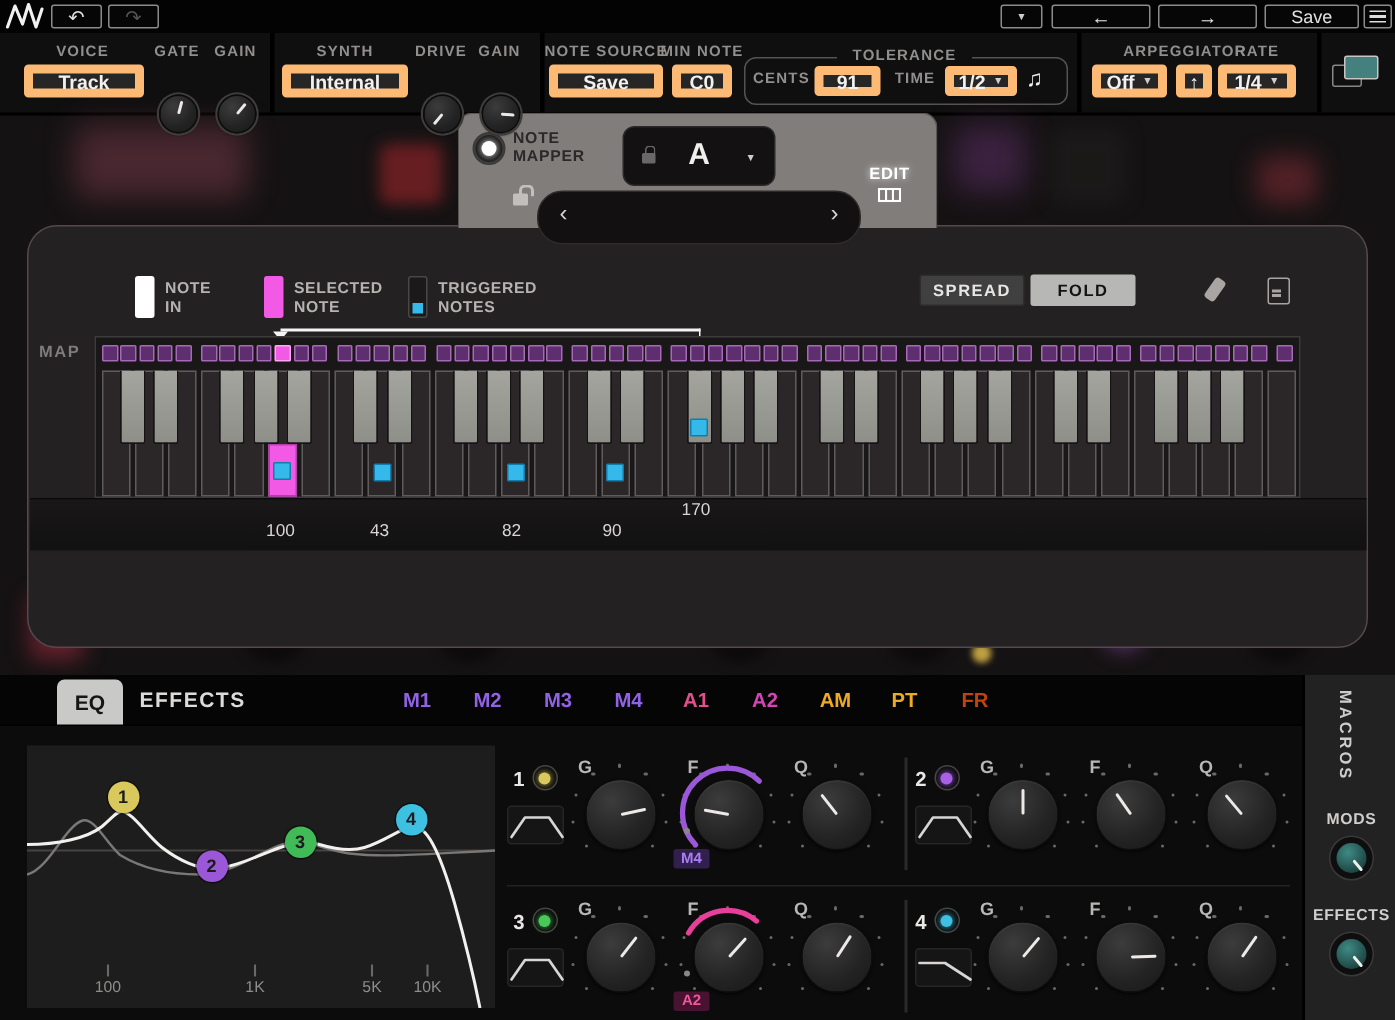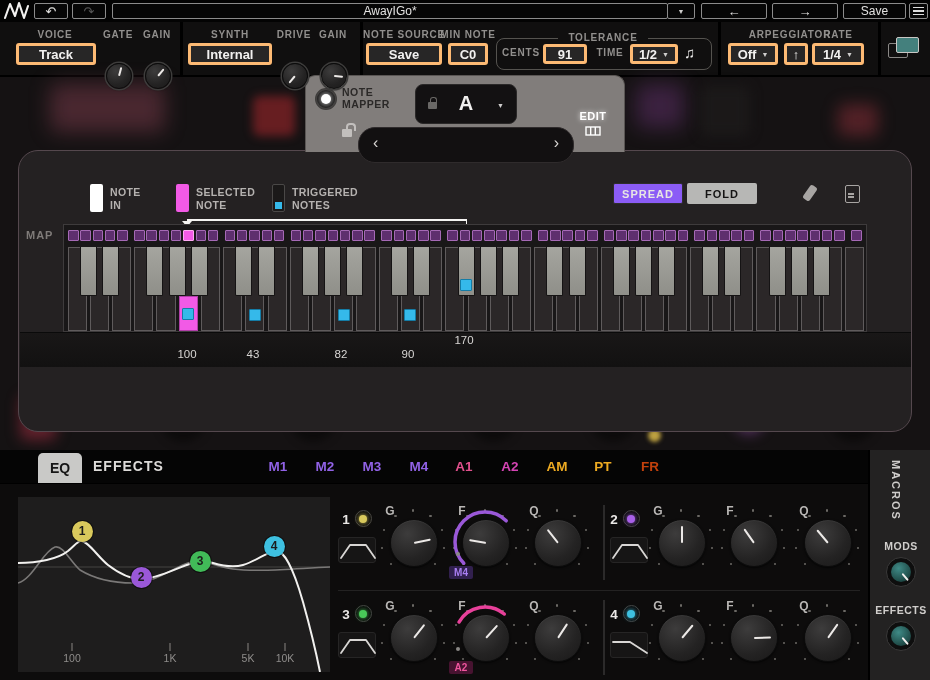--- a/index.html
+++ b/index.html
@@ -7,21 +7,21 @@
          font-family:"Liberation Sans",sans-serif;-webkit-font-smoothing:antialiased;}
   .abs{position:absolute;}
   
   #topbar{position:absolute;left:0;top:0;width:930px;height:22px;background:#030303;}
   .tbox{position:absolute;top:3px;height:16px;border:1px solid #8b8b8b;border-radius:2px;
         background:#060606;color:#e3e2e1;display:flex;align-items:center;justify-content:center;
         font-size:12px;box-sizing:border-box;}
   
   #ctrlbar{position:absolute;left:0;top:22px;width:930px;height:53px;background:#100f0f;border-bottom:2px solid #000;}
   .sec-label{position:absolute;top:7px;font-size:10px;font-weight:bold;color:#918f8d;letter-spacing:.8px;text-align:center;}
-  .val-box{position:absolute;top:21px;height:22px;background:#272626;border:3px solid #fdba74;border-radius:3px;
+  .val-box{position:absolute;top:21px;height:22px;background:#272626;border:6px solid #fdba74;border-radius:3px;
            color:#f2f1f0;font-size:13px;font-weight:600;display:flex;align-items:center;justify-content:center;box-sizing:border-box;}
   .caret{font-size:7px;color:#cfcecd;margin-left:5px;}
   .vdiv{position:absolute;top:0;width:3px;height:53px;background:#000;}
   
   .knob{position:absolute;border-radius:50%;background:radial-gradient(circle at 36% 30%,#3d3c3c,#242323 58%,#191818);
         border:1px solid #0c0c0c;box-shadow:0 1px 2px rgba(0,0,0,.7), inset 0 1px 1px rgba(255,255,255,.06);}
   .knob.ring{box-shadow:0 0 0 1.5px #3e3d3c,0 1px 2px rgba(0,0,0,.7);}
   .indw{position:absolute;inset:0;}
   .ind{position:absolute;left:50%;top:13%;width:2.4px;height:38%;margin-left:-1.2px;background:#ece9e7;border-radius:2px;}
   .tickdot{position:absolute;width:2.4px;height:2.4px;border-radius:50%;background:#6b6965;}
@@ -69,23 +69,20 @@
   <div id="topbar">
     <svg class="abs" style="left:3px;top:1px" width="27" height="20" viewBox="0 0 27 20">
       <path d="M2,17 L7,3 L12,15 L16,2 L21,17 L25,5" fill="none" stroke="#f2f1f0" stroke-width="2.1" stroke-linejoin="round" stroke-linecap="round"></path>
     </svg>
     <div class="tbox" style="left:34px;width:34px;font-size:13px;">
         <span>↶</span>
       </div>
     <div class="tbox" style="left:72px;width:34px;font-size:13px;color:#555;">
         <span>↷</span>
       </div>
-    <div class="tbox" style="left:112px;width:556px;">
-        <span>AwayIGo*</span>
-      </div>
     <div class="tbox" style="left:667px;width:28px;">
         <span class="caret" style="margin:0;">▼</span>
       </div>
     <div class="tbox" style="left:701px;width:66px;font-size:13px;">
         <span>←</span>
       </div>
     <div class="tbox" style="left:772px;width:66px;font-size:13px;">
         <span>→</span>
       </div>
     <div class="tbox" style="left:843px;width:63px;">
@@ -217,21 +214,21 @@
       <div>NOTE</div>
     </div>
   <div class="legend-sw" style="left:272px;background:#1b1919;border:1px solid #4a4847;box-sizing:border-box;">
     <div style="position:absolute;left:2px;bottom:2px;width:7px;height:7px;background:#35b9ea;"></div>
   </div>
   <div class="legend-tx" style="left:292px;">
       <div>TRIGGERED</div>
       <div>NOTES</div>
     </div>
 
-  <div class="pillbtn" style="left:613px;width:70px;background:#8b5cf6;color:#e8e6e4;border:1px solid #2e2d2c;">
+  <div class="pillbtn" style="left:613px;width:70px;background:#404040;color:#e8e6e4;border:1px solid #2e2d2c;">
       <span>SPREAD</span>
     </div>
   <div class="pillbtn" style="left:687px;width:70px;background:#b7b7b5;color:#141313;">
       <span>FOLD</span>
     </div>
 
   <div class="abs" style="left:801px;top:185px;width:18px;height:18px;">
     <div style="position:absolute;left:5px;top:0px;width:8px;height:16px;background:#a8a5a3;border-radius:2.5px;transform:rotate(35deg);"></div>
   </div>
   <div class="abs" style="left:845px;top:185px;width:13px;height:16px;border:1.5px solid #a8a5a3;border-radius:2px;">

